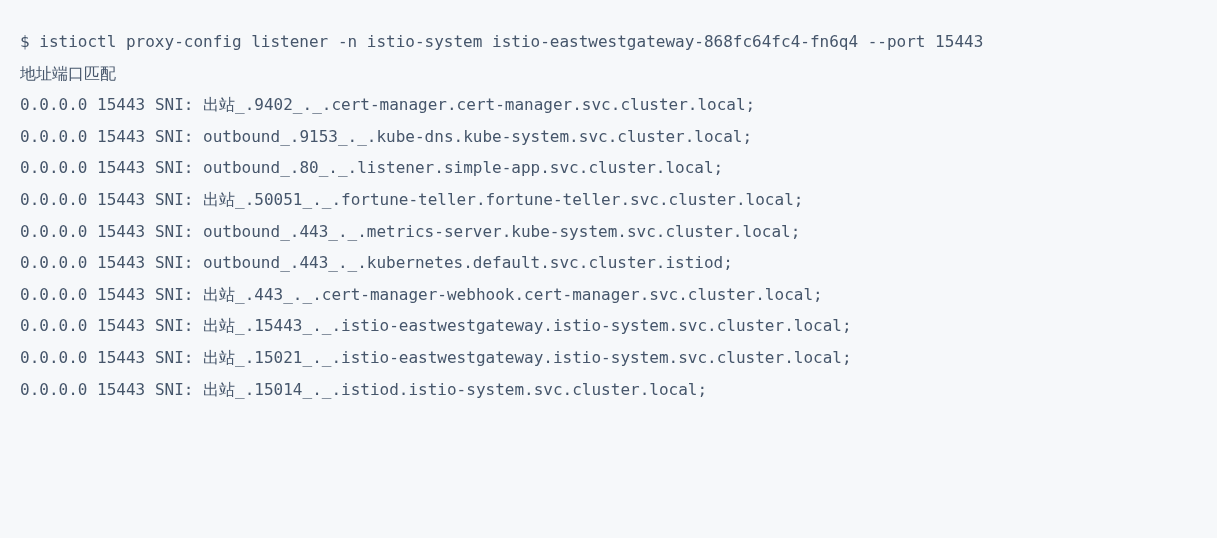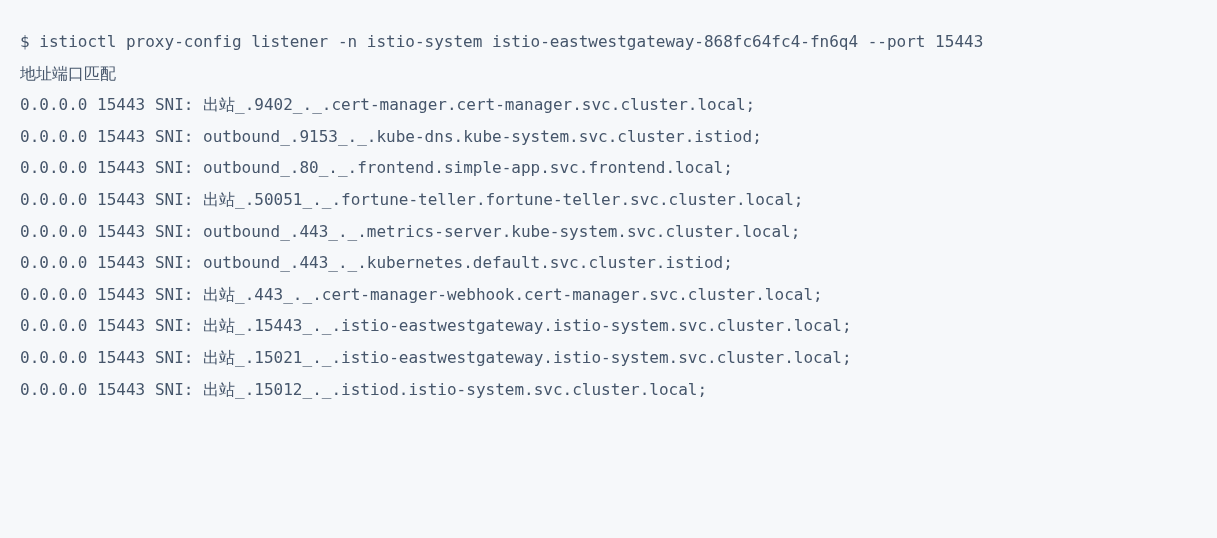--- a/index.html
+++ b/index.html
@@ -26,22 +26,22 @@
     font-family: Liberation Sans, sans-serif;
   }
 </style>
 </head>
 <body>
 
 <div class="terminal">
   <div class="line"><span>$ istioctl proxy-config listener -n istio-system istio-eastwestgateway-868fc64fc4-fn6q4 --port 15443</span></div>
   <div class="line cjk"><span>地址端口匹配</span></div>
   <div class="line"><span>0.0.0.0</span> <span>15443</span> <span>SNI:</span> <span>出站_.9402_._.cert-manager.cert-manager.svc.cluster.local;</span></div>
-  <div class="line"><span>0.0.0.0</span> <span>15443</span> <span>SNI:</span> <span>outbound_.9153_._.kube-dns.kube-system.svc.cluster.istiod;</span></div>
-  <div class="line"><span>0.0.0.0</span> <span>15443</span> <span>SNI:</span> <span>outbound_.80_._.frontend.simple-app.svc.frontend.local;</span></div>
+  <div class="line"><span>0.0.0.0</span> <span>15443</span> <span>SNI:</span> <span>outbound_.9153_._.kube-dns.kube-system.svc.cluster.local;</span></div>
+  <div class="line"><span>0.0.0.0</span> <span>15443</span> <span>SNI:</span> <span>outbound_.80_._.listener.simple-app.svc.cluster.local;</span></div>
   <div class="line"><span>0.0.0.0</span> <span>15443</span> <span>SNI:</span> <span>出站_.50051_._.fortune-teller.fortune-teller.svc.cluster.local;</span></div>
   <div class="line"><span>0.0.0.0</span> <span>15443</span> <span>SNI:</span> <span>outbound_.443_._.metrics-server.kube-system.svc.cluster.local;</span></div>
   <div class="line"><span>0.0.0.0</span> <span>15443</span> <span>SNI:</span> <span>outbound_.443_._.kubernetes.default.svc.cluster.istiod;</span></div>
   <div class="line"><span>0.0.0.0</span> <span>15443</span> <span>SNI:</span> <span>出站_.443_._.cert-manager-webhook.cert-manager.svc.cluster.local;</span></div>
   <div class="line"><span>0.0.0.0</span> <span>15443</span> <span>SNI:</span> <span>出站_.15443_._.istio-eastwestgateway.istio-system.svc.cluster.local;</span></div>
   <div class="line"><span>0.0.0.0</span> <span>15443</span> <span>SNI:</span> <span>出站_.15021_._.istio-eastwestgateway.istio-system.svc.cluster.local;</span></div>
-  <div class="line"><span>0.0.0.0</span> <span>15443</span> <span>SNI:</span> <span>出站_.15012_._.istiod.istio-system.svc.cluster.local;</span></div>
+  <div class="line"><span>0.0.0.0</span> <span>15443</span> <span>SNI:</span> <span>出站_.15014_._.istiod.istio-system.svc.cluster.local;</span></div>
 </div>
 
 </body></html>

